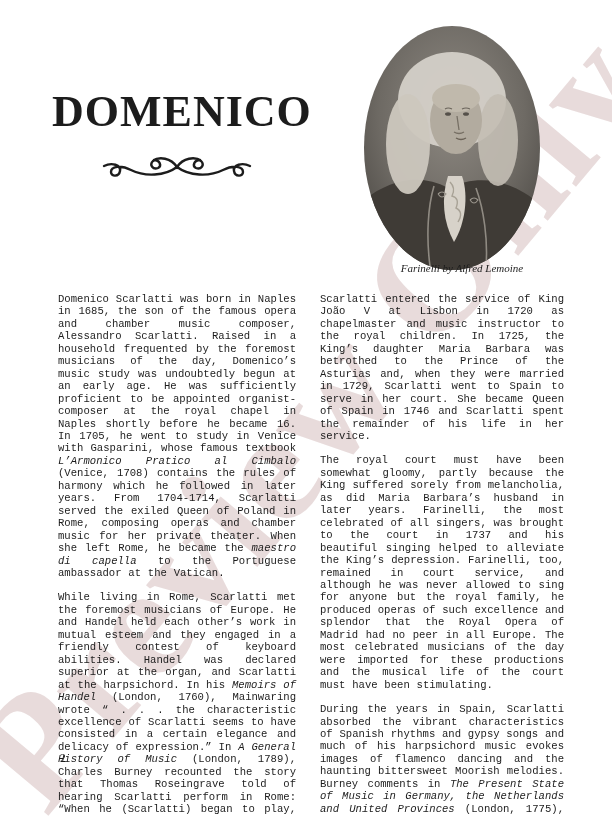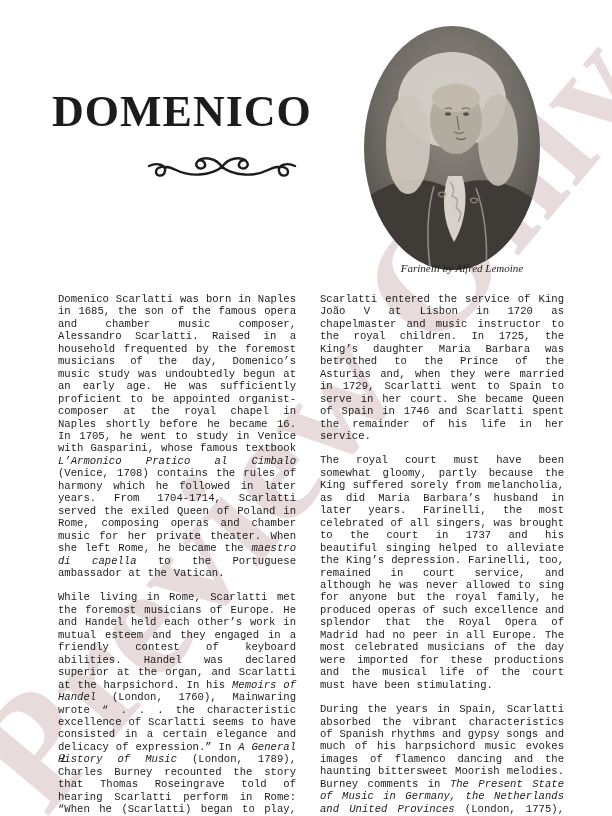--- a/index.html
+++ b/index.html
@@ -16,21 +16,21 @@
   .watermark{
     position:absolute; left:-340px; top:305px; width:1300px; height:230px;
     line-height:230px; text-align:center;
     transform:rotate(-50deg);
     font-size:160px; font-weight:bold; letter-spacing:2px;
     color:var(--watermark); opacity:.42;
     white-space:nowrap; z-index:0; user-select:none; pointer-events:none;
   }
   .content{position:relative; z-index:1;}
   
-  .title-block{position:absolute; left:52px; top:88px; width:250px; text-align:right;}
+  .title-block{position:absolute; left:52px; top:88px; width:250px; text-align:center;}
   .title-line{font-size:44px; font-weight:bold; letter-spacing:1px; line-height:48px; white-space:nowrap;}
   .dates{margin-top:13px; font-size:12.5px; font-weight:bold; letter-spacing:1.5px;}
   .flourish{margin-top:14px;}
   
   .portrait-wrap{position:absolute; left:364px; top:26px; width:176px; height:244px;}
   .portrait-caption{
     position:absolute; left:362px; top:262px; width:200px; text-align:center;
     font-style:italic; font-size:11px;
   }
   

